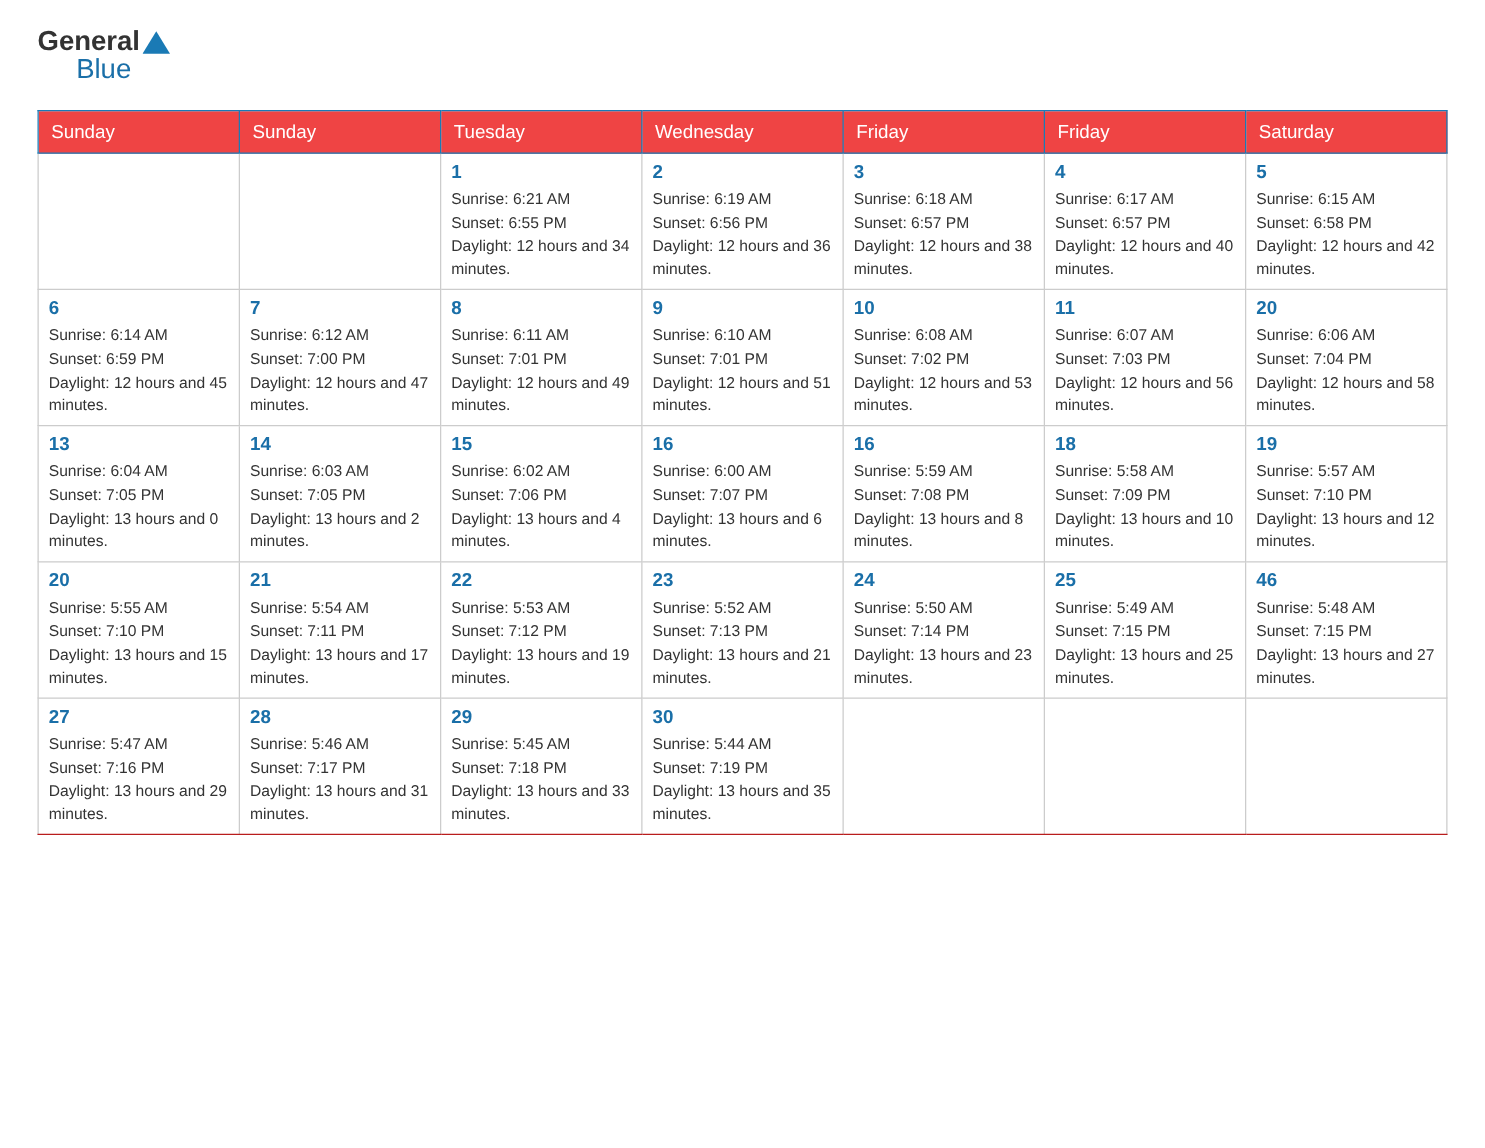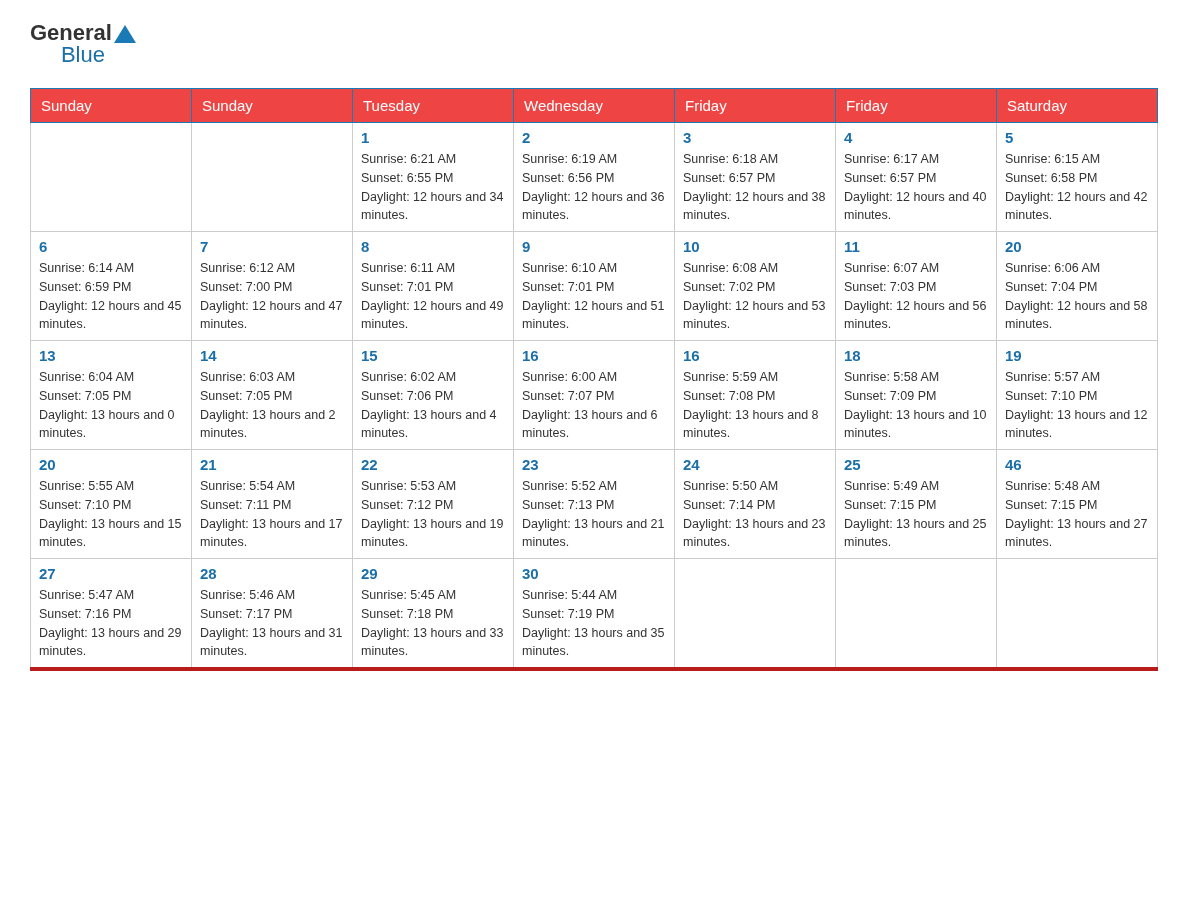--- a/index.html
+++ b/index.html
@@ -80,21 +80,21 @@
       color: #333;
       line-height: 1.5;
     }
     .empty-cell {
       background: #fff;
     }
     tr td {
       border-bottom: 2px solid #999;
     }
     .calendar tbody tr:last-child td {
-      border-bottom: 4px solid #b91c1c;
+      border-bottom: 1px solid #b91c1c;
     }
   </style>
 </head>
 <body>
 
 <div class="header">
   <div class="logo">
     <div style="display:flex; flex-direction:column; align-items:center;">
       <div style="display:flex; align-items:center;">
         <span class="logo-text-general">General</span>

